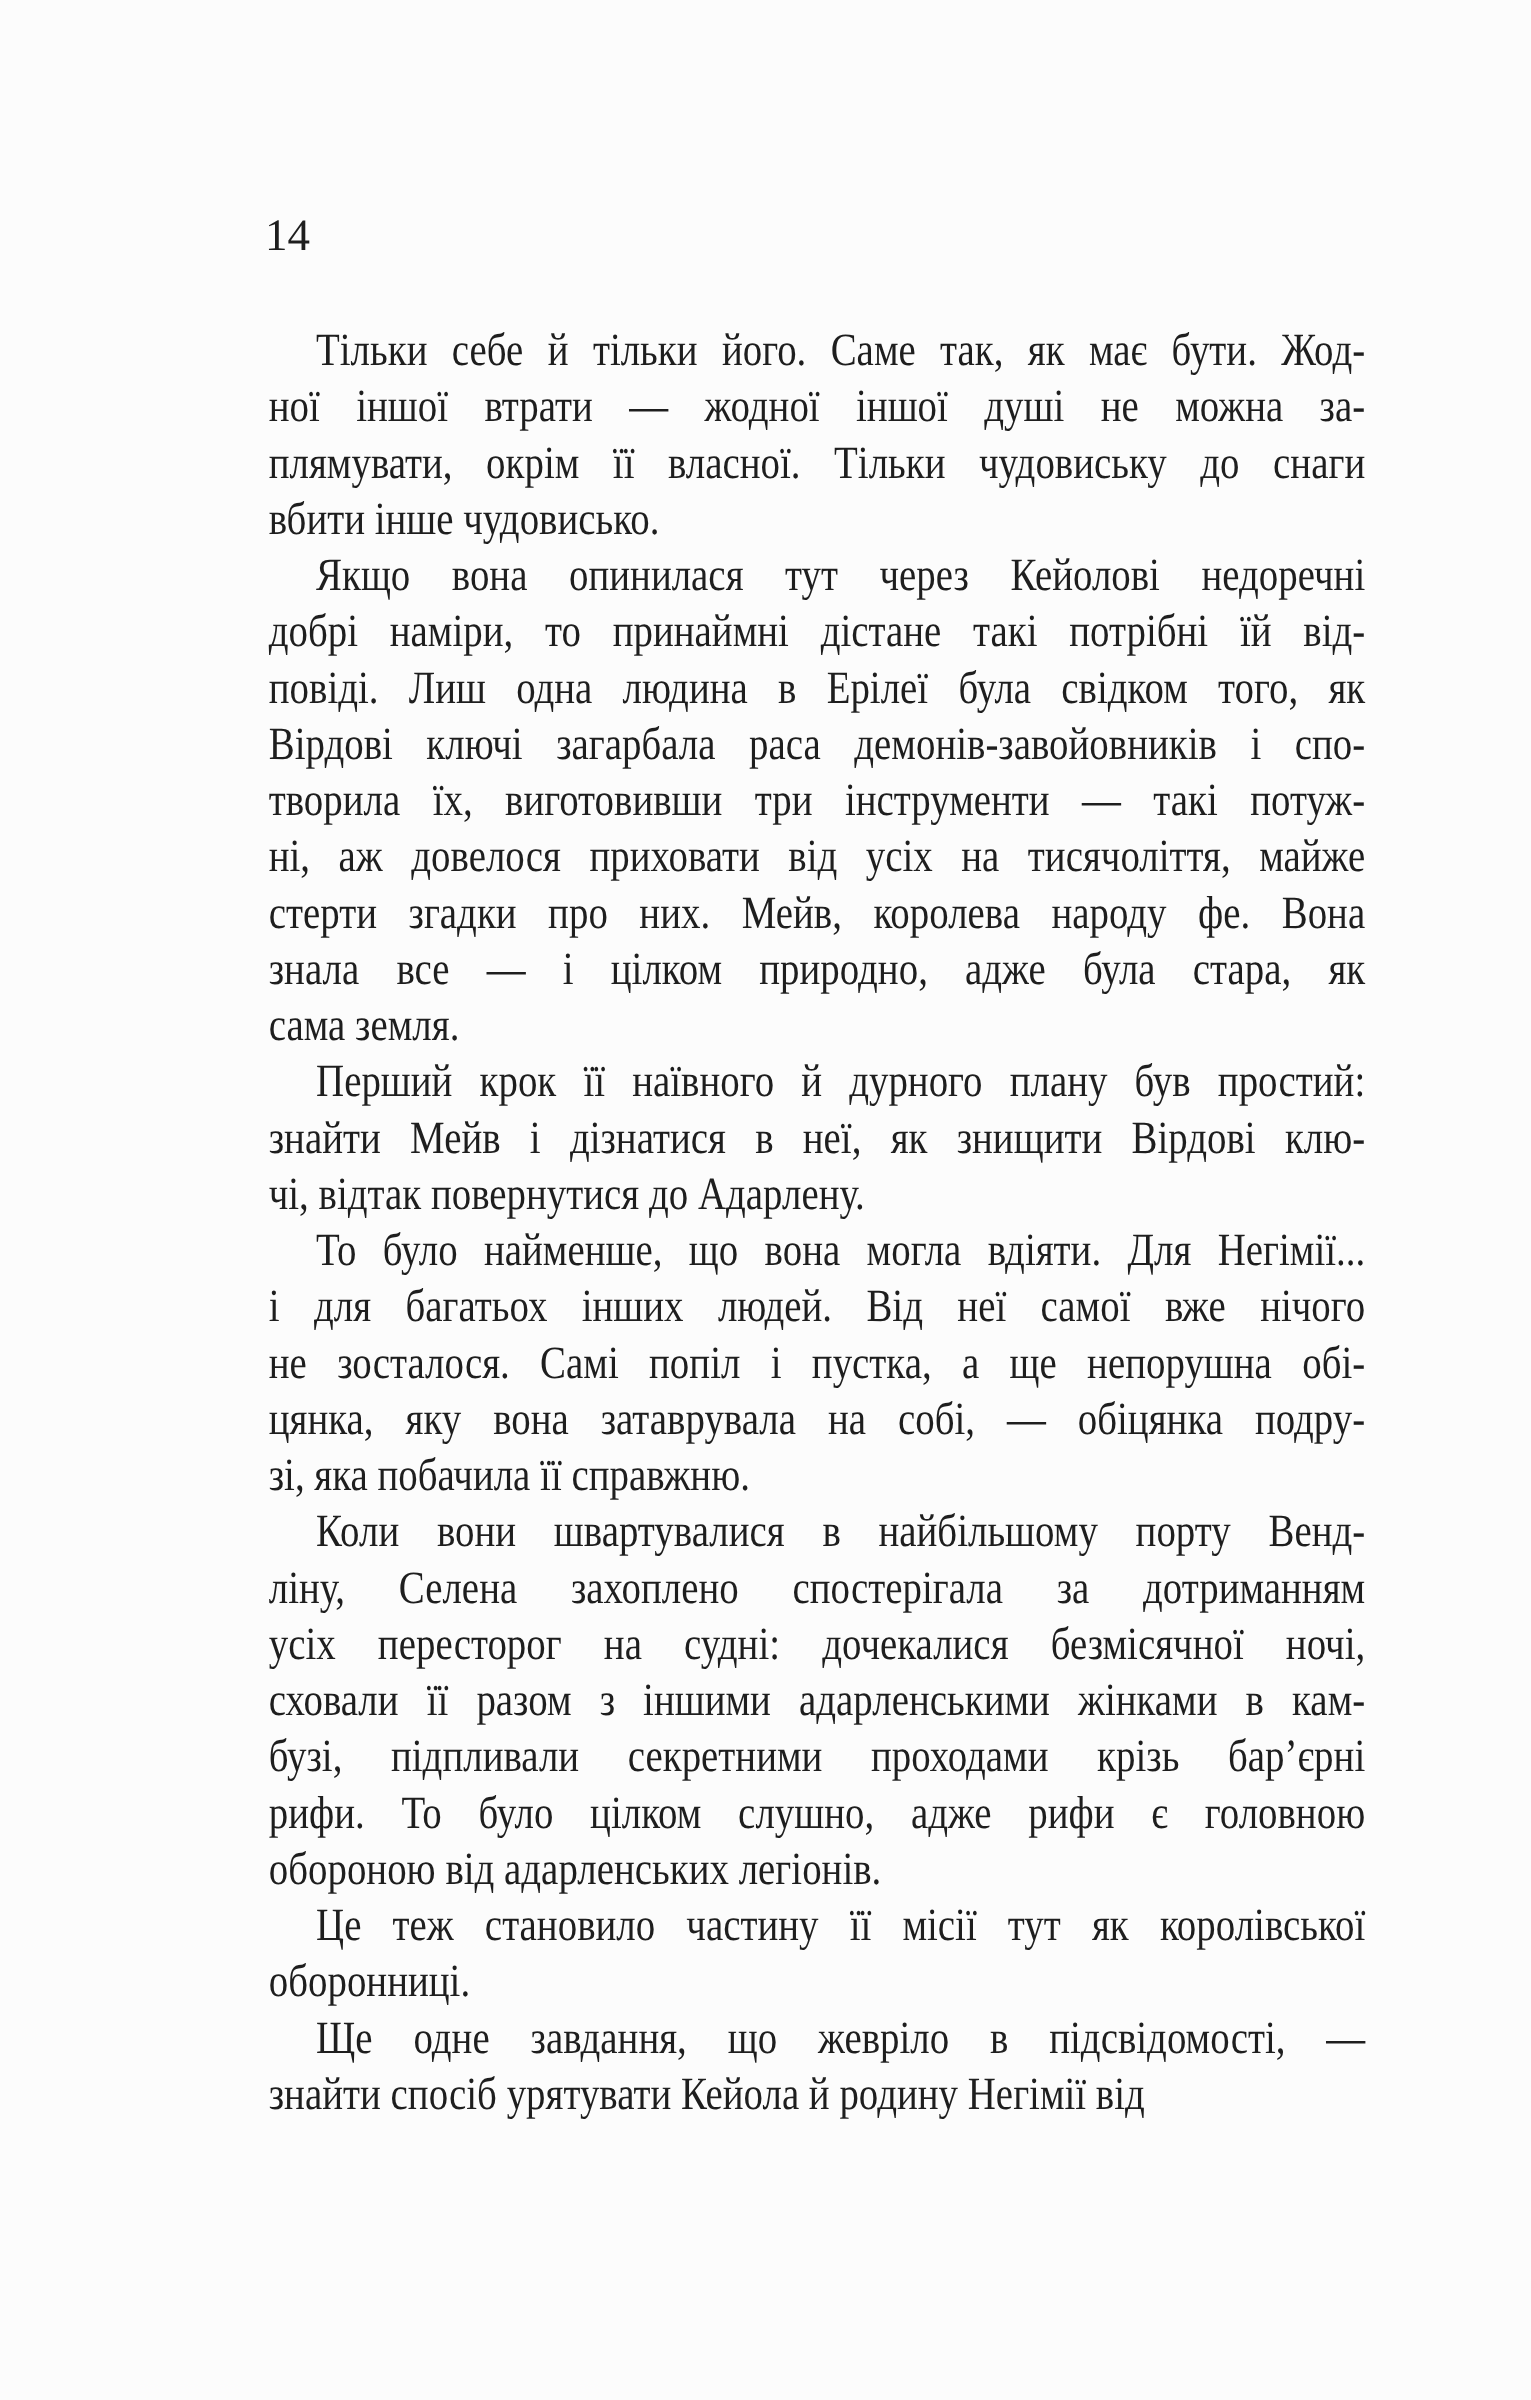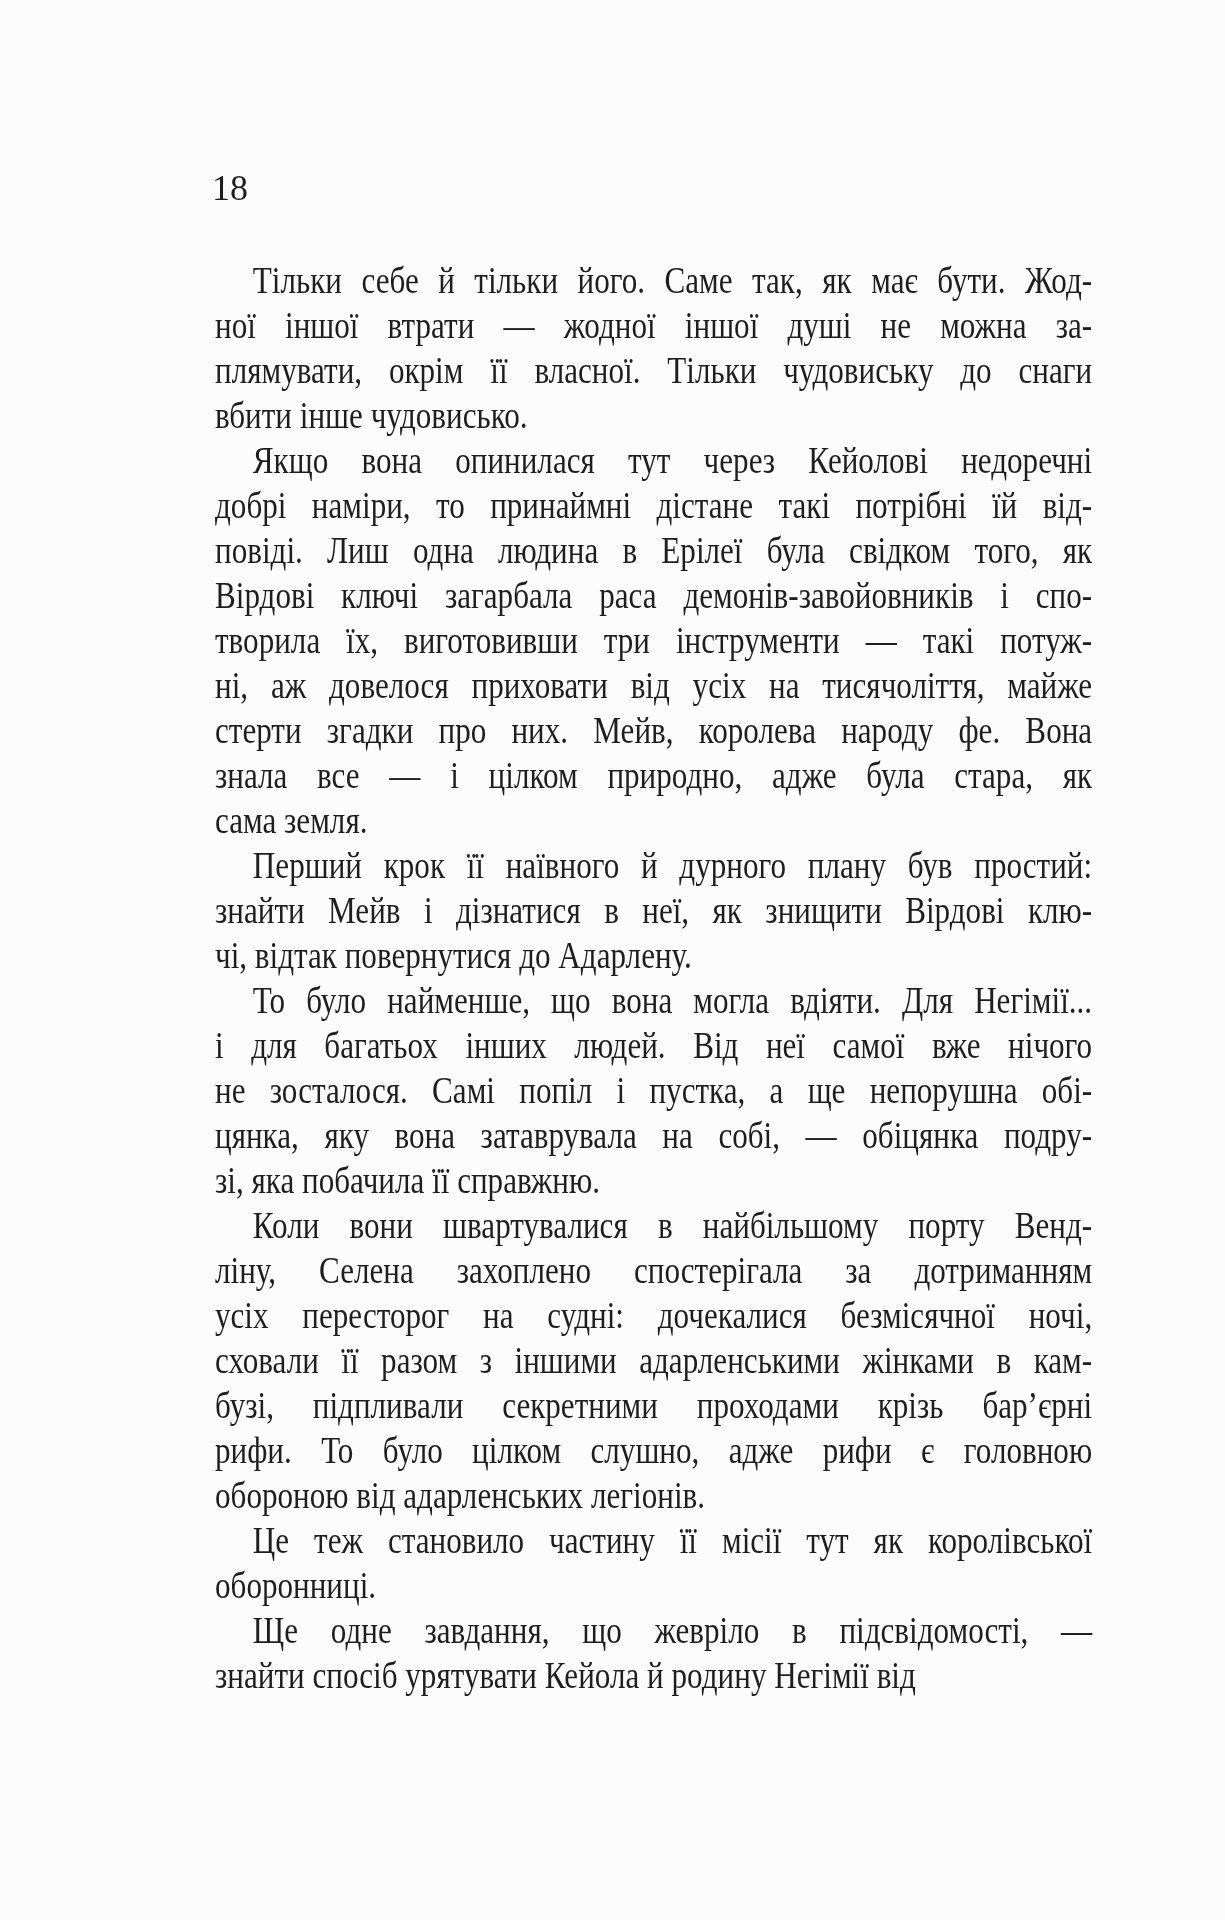--- a/index.html
+++ b/index.html
@@ -53,21 +53,21 @@
     padding-left: 45px;
   }
   .line.last {
     text-align-last: left;
   }
 </style>
 </head>
 <body style="--page-bg: #fcfcfc; --ink: #1e1e1e;">
 
 <div class="page">
-  <div class="page-number">18</div>
+  <div class="page-number">14</div>
   <div class="text-column" id="text-column">
       <div class="paragraph">
         <div class="line first">Тільки себе й тільки його. Саме так, як має бути. Жод-</div>
         <div class="line">ної іншої втрати — жодної іншої душі не можна за-</div>
         <div class="line">плямувати, окрім її власної. Тільки чудовиську до снаги</div>
         <div class="line last">вбити інше чудовисько.</div>
       </div>
       <div class="paragraph">
         <div class="line first">Якщо вона опинилася тут через Кейолові недоречні</div>
         <div class="line">добрі наміри, то принаймні дістане такі потрібні їй від-</div>

